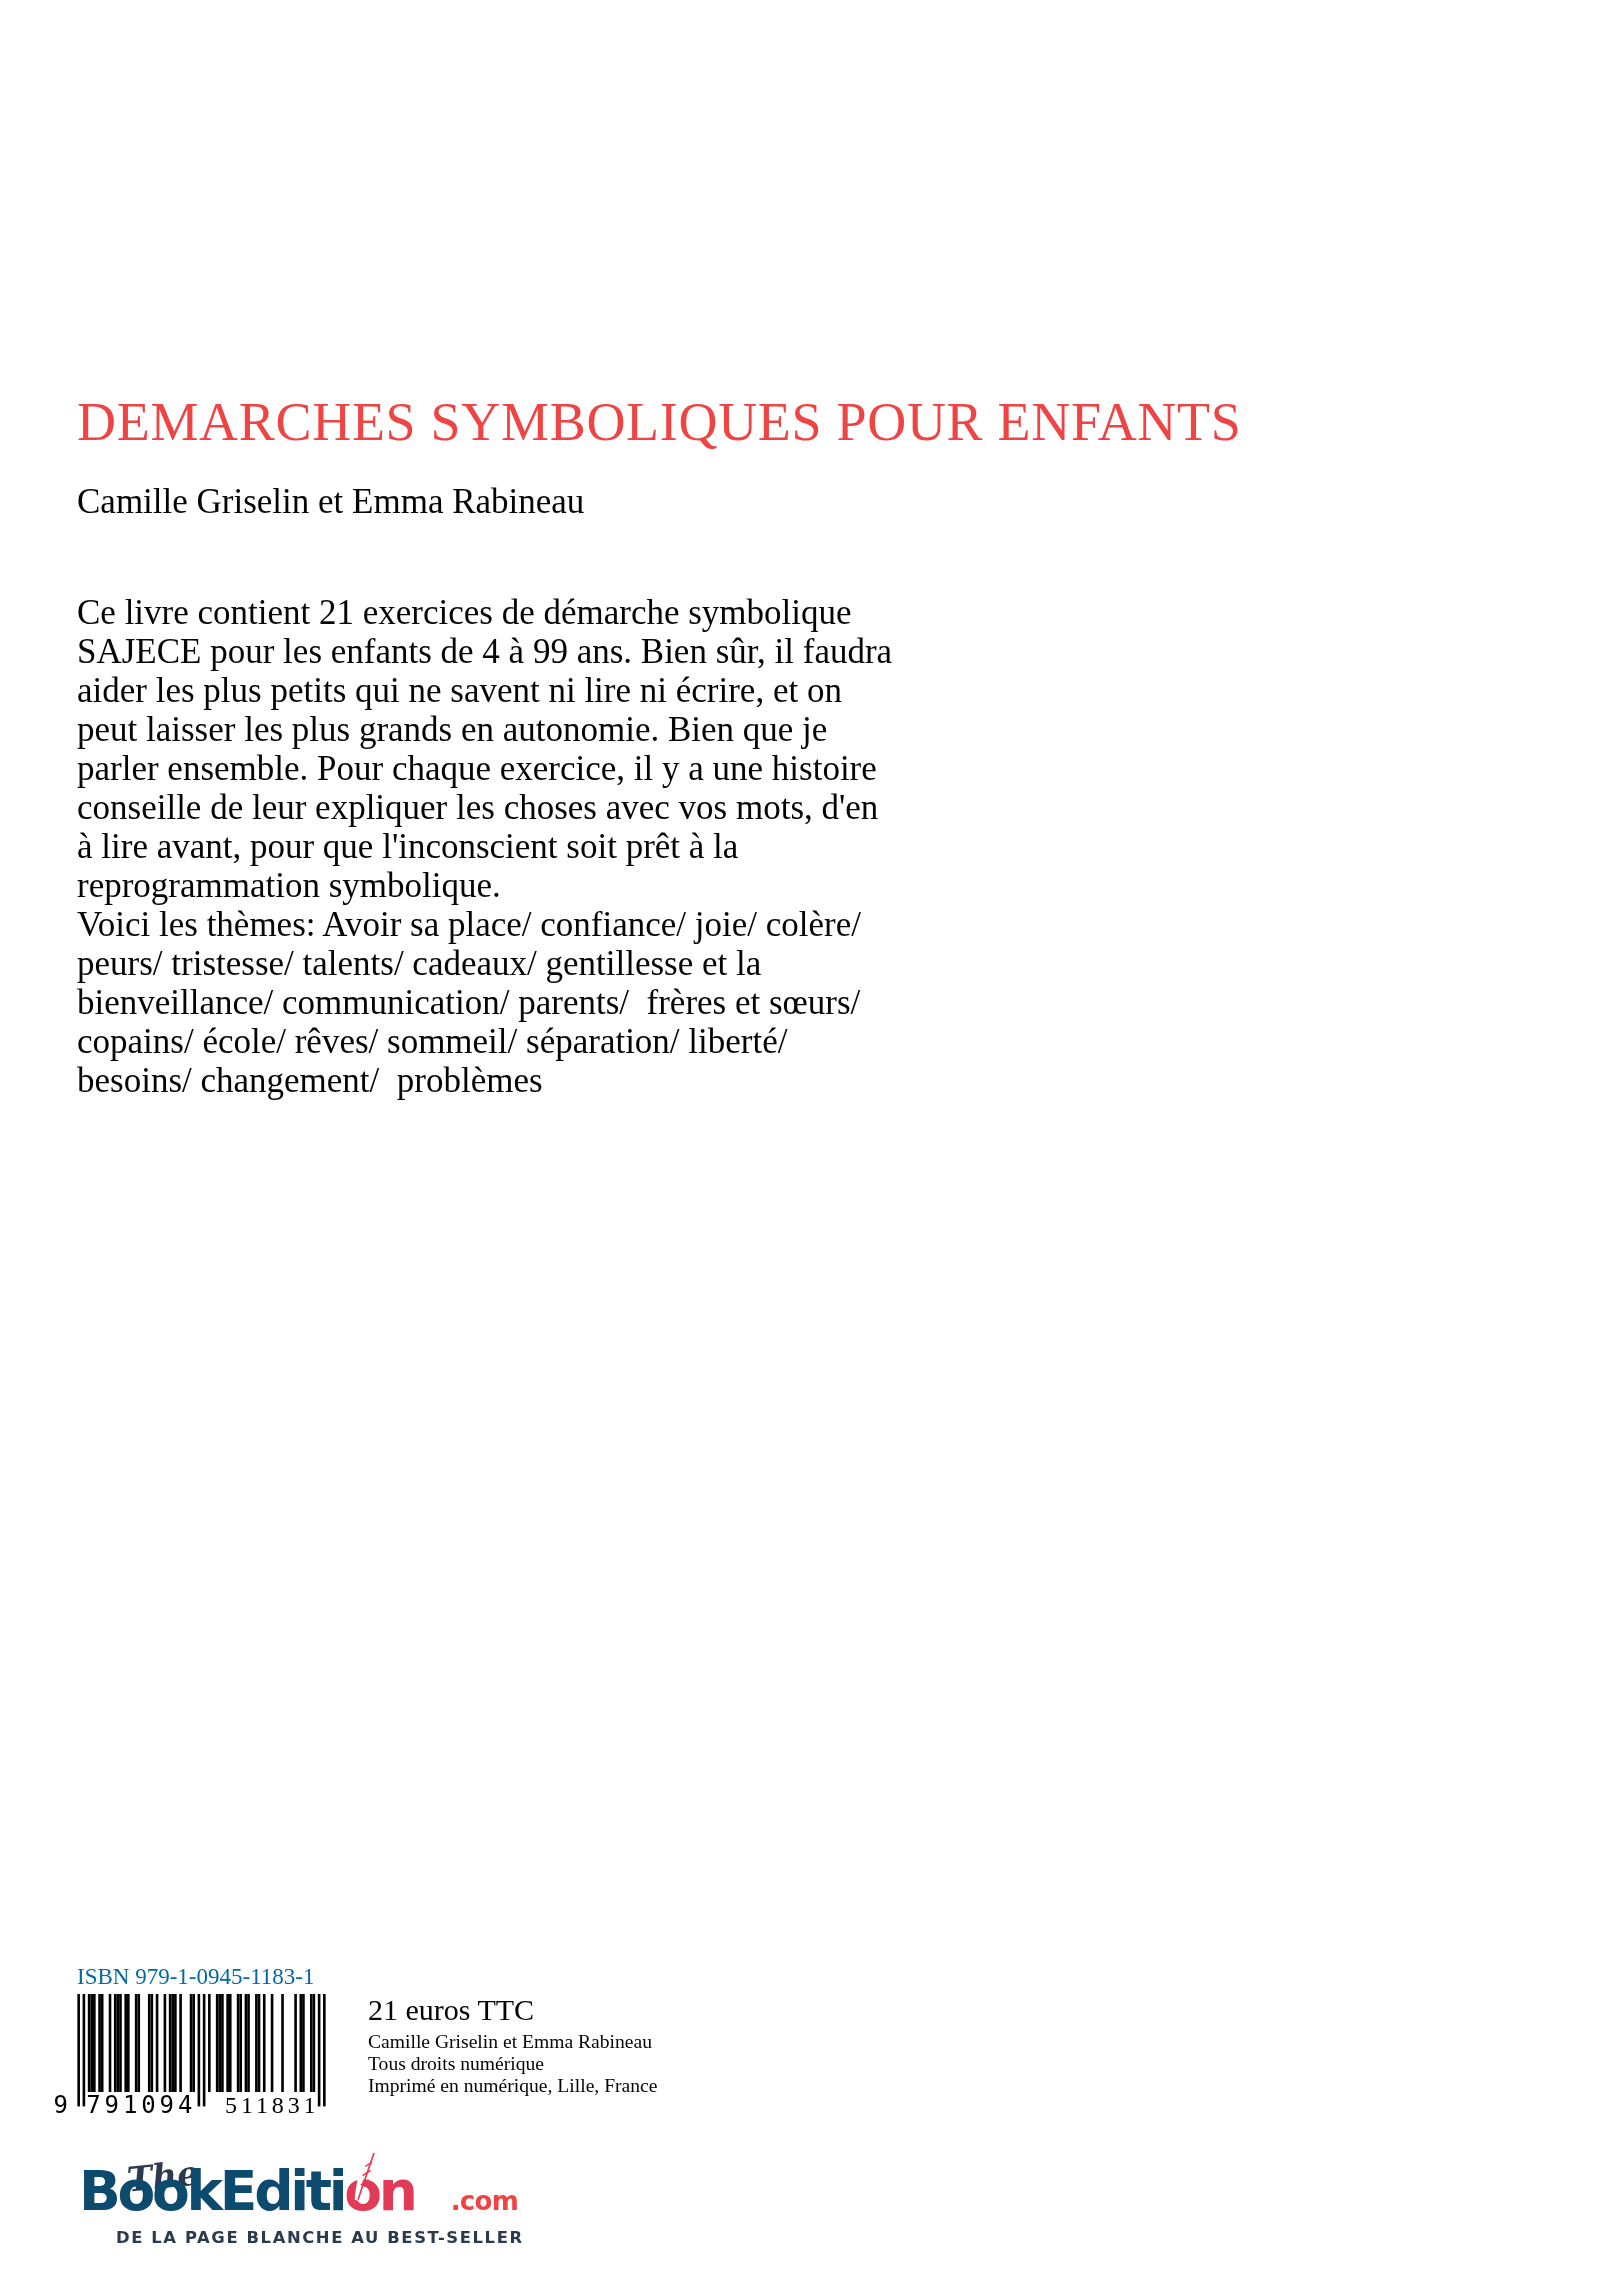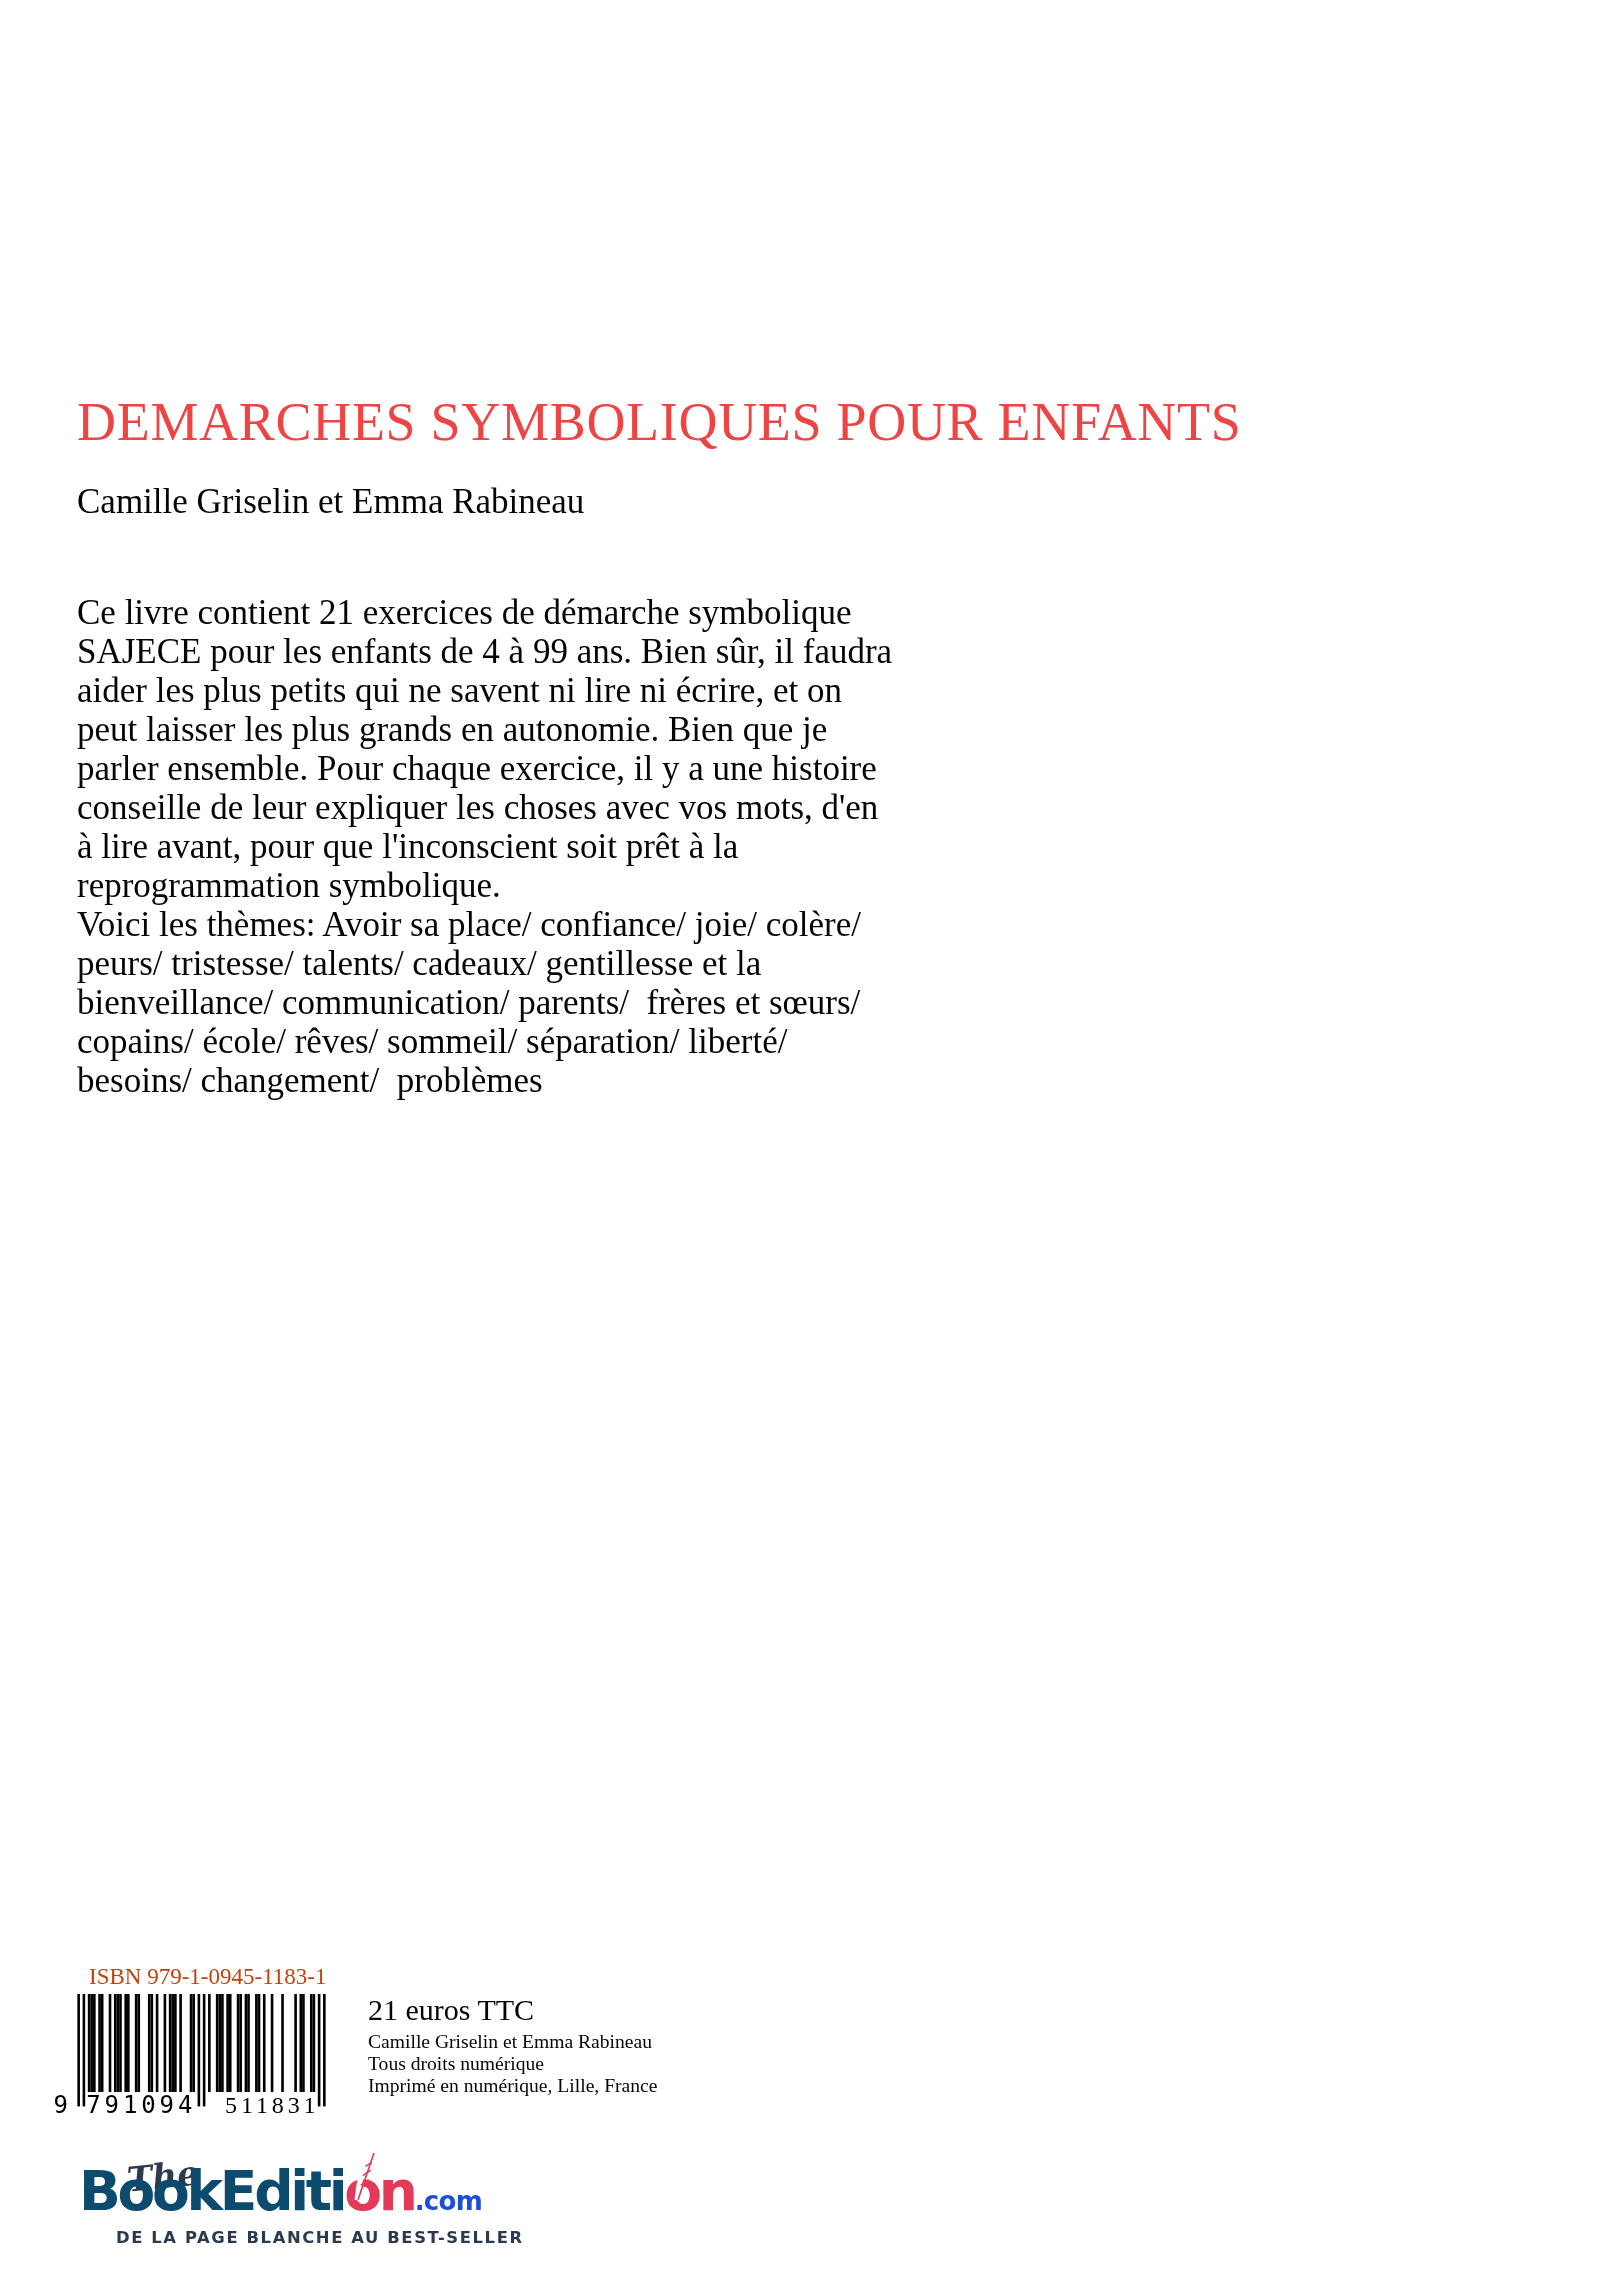--- a/index.html
+++ b/index.html
@@ -20,21 +20,21 @@
     position:absolute; left:77px; top:482px;
     font-size:35px; color:#050505;
   }
   .body-text {
     position:absolute; left:77px; top:593px; width:1178px;
     font-size:35px; line-height:39px; color:#050505;
   }
   .body-line { white-space:pre-wrap; }
   .isbn-label {
     position:absolute; left:77px; top:1964px;
-    font-size:23px; color:#c2410c;margin-left:12px;
+    font-size:23px; color:#0369a1;
   }
   .barcode {
     position:absolute; left:77px; top:1994px;
     width:249px; height:124px;
   }
   .barcode svg { position:absolute; left:0; top:0; }
   .bc-digits {
     position:absolute; top:98px;
     font-family:"DejaVu Sans Mono", monospace;
     font-size:24px; line-height:26px; color:#000;
@@ -164,17 +164,17 @@
   </div>
 </div>
 
 <div class="publisher-logo">
   <div class="logo-the" id="logo-the" style="color: rgb(43, 58, 76);">The</div>
   <div class="logo-word">
     <span id="logo-main" style="color: #0c4a6e;">BookEditi</span><span class="logo-o" id="logo-o-wrap"><span id="logo-o" style="color: rgb(226, 58, 87);">o</span><svg width="38" height="60" viewBox="0 0 40 90">
       <path d="M36,0 C16,16 6,44 3,82 L10,84 C13,52 23,22 39,4 Z" fill="#ffffff"></path>
       <path d="M8,82 L32,12" stroke="#e23a57" stroke-width="2.5" fill="none"></path>
       <path d="M12,60 L24,52 M15,46 L27,38 M19,32 L29,26" stroke="#e23a57" stroke-width="2" fill="none"></path>
-    </svg></span><span id="logo-n" style="color: rgb(226, 58, 87);">n</span><span class="logo-tld" id="logo-tld" style="color: #1d4ed8;">.com</span>
+    </svg></span><span id="logo-n" style="color: rgb(226, 58, 87);">n</span><span class="logo-tld" id="logo-tld" style="color: #ef4444; padding-left: 36px;">.com</span>
   </div>
   <div class="logo-tagline" id="logo-tagline" style="color: rgb(43, 58, 76);">DE LA PAGE BLANCHE AU BEST-SELLER</div>
 </div>
 
 
 </body></html>

